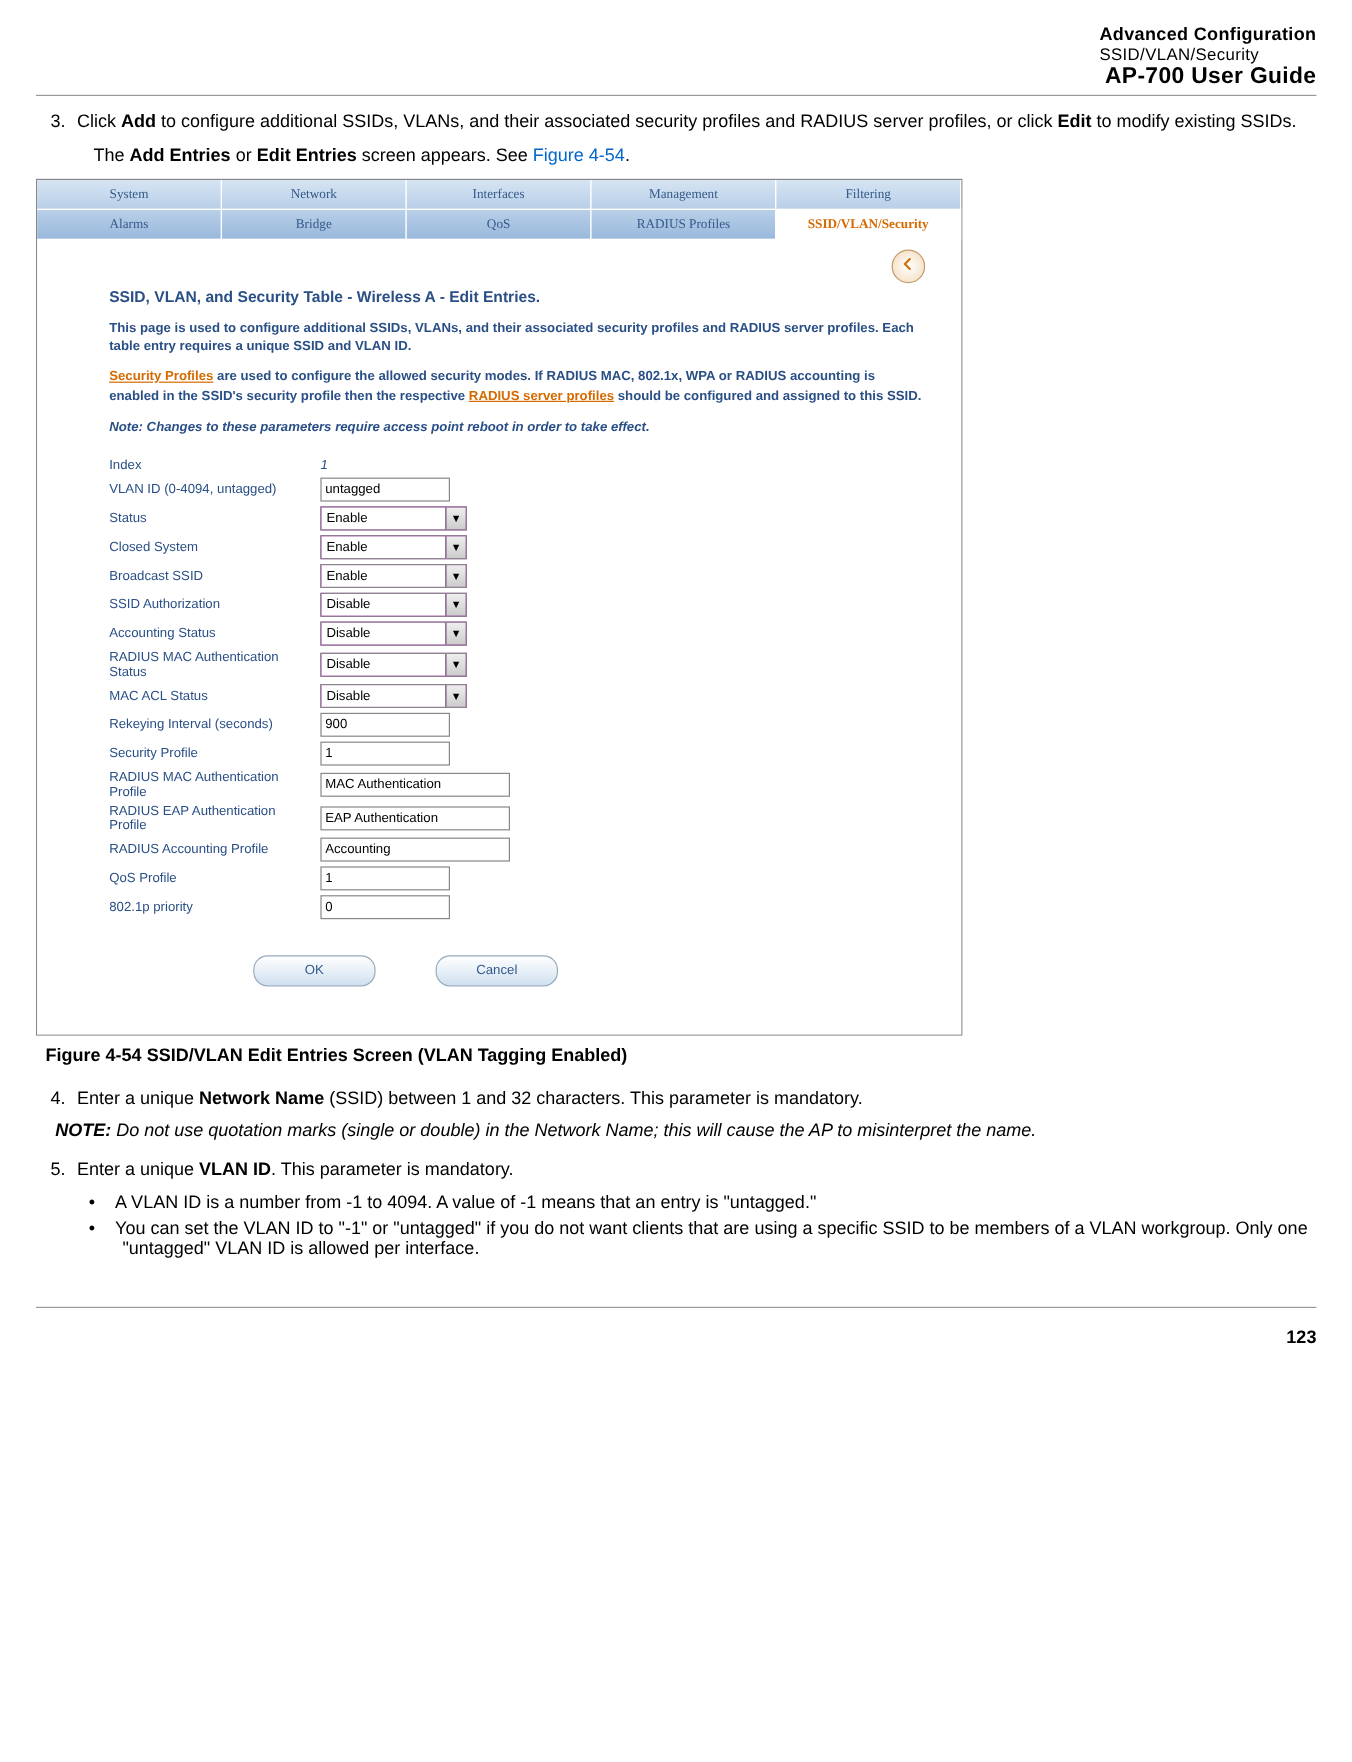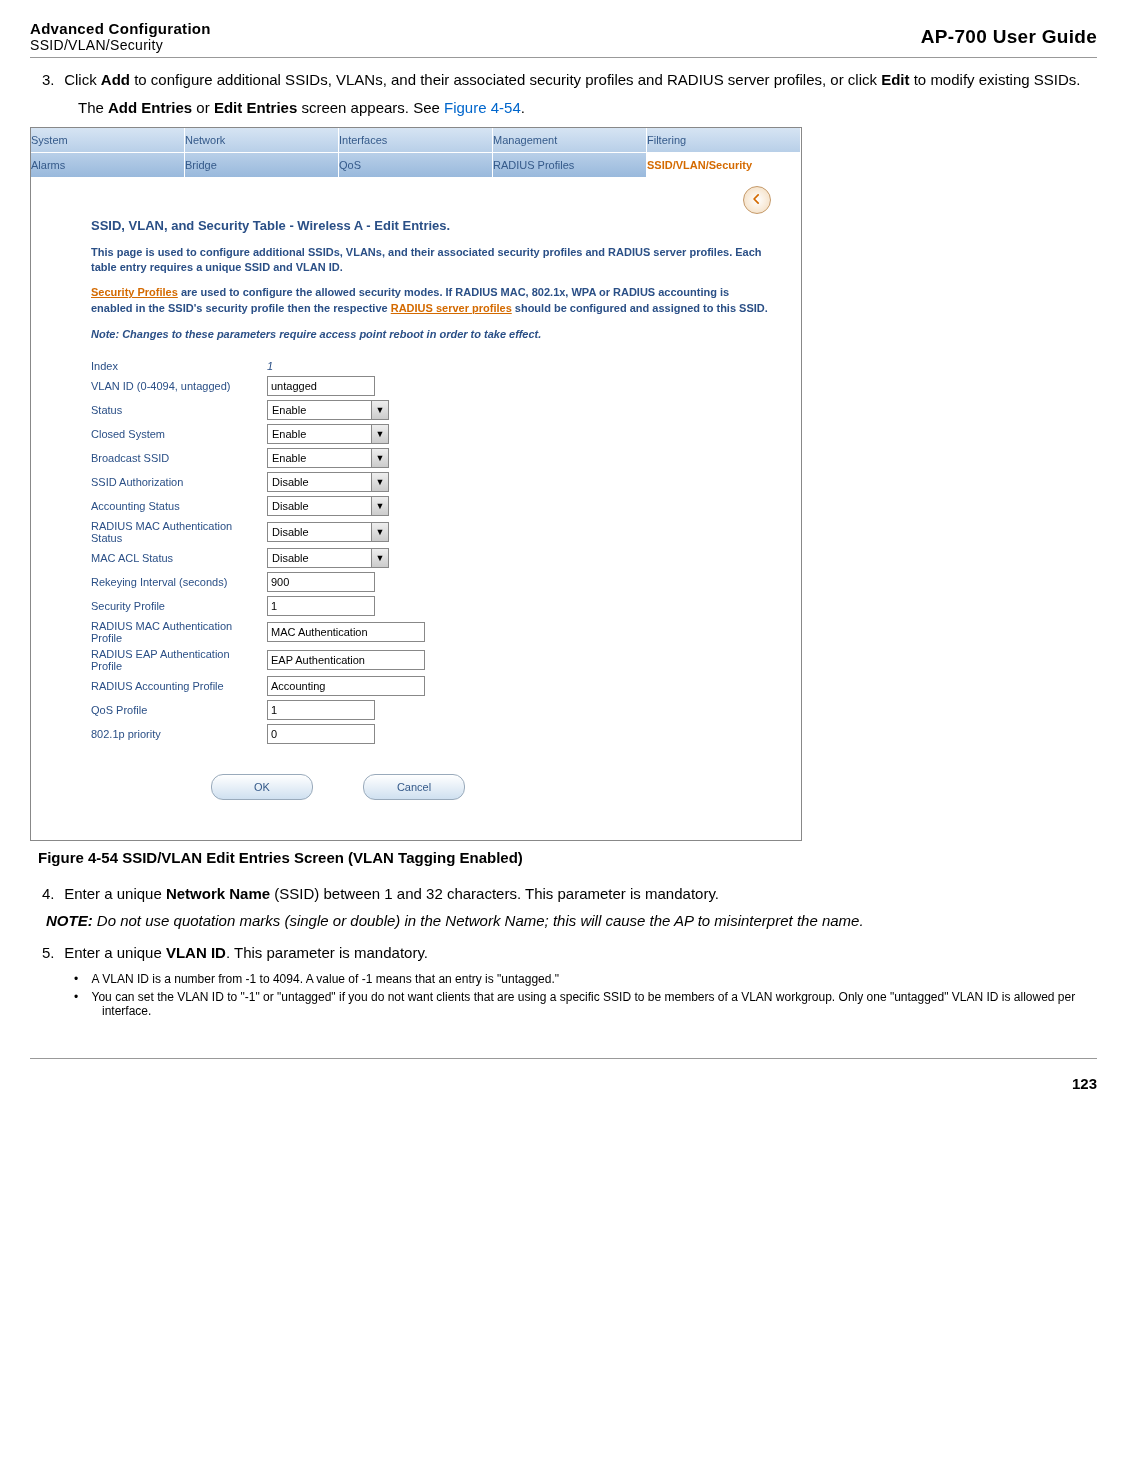--- a/index.html
+++ b/index.html
@@ -6,61 +6,63 @@
       font-family: Arial, Helvetica, sans-serif;
       margin: 0;
       padding: 20px 30px;
       width: 1067px;
       background: white;
       color: #000;
     }
     .header-row {
       display: flex;
       justify-content: space-between;
-      align-items: center;
+      align-items: flex-end;
       border-bottom: 1px solid #999;
       padding-bottom: 4px;
       margin-bottom: 12px;
+      flex-direction: column;
     }
     .header-left {
       font-size: 15px;
       letter-spacing: 0.3px;
     }
     .header-left .title-main { font-weight: bold; }
     .header-left .title-sub { font-size: 14px; }
     .header-right { font-size: 19px; font-weight: bold; letter-spacing: 0.3px; }
     .body-text { font-size: 15px; line-height: 1.35; margin: 8px 0 8px 30px; }
     .body-text .step-num { margin-left: -18px; display: inline-block; width: 18px; }
     .body-text b { font-weight: bold; }
     .link { color: #0066cc; }
     .figure-caption { font-size: 15px; font-weight: bold; margin: 8px 0 18px 8px; }
     .note-line { font-size: 15px; margin: 6px 0 14px 60px; text-indent: -44px; font-style: italic; }
     .note-line .note-label { font-weight: bold; font-style: italic; }
-    .bullet-row { font-size: 12px; margin: 4px 0 4px 72px; text-indent: -28px; }
+    .bullet-row { font-size: 15px; margin: 4px 0 4px 72px; text-indent: -28px; }
     .footer { border-top: 1px solid #999; margin-top: 40px; text-align: right; font-size: 15px; font-weight: bold; padding-top: 16px; }
 
     
     .screenshot {
       border: 1px solid #888;
       width: 770px;
       margin: 6px 0 8px 0;
       background: #fff;
       font-family: Verdana, Arial, sans-serif;
       font-size: 11px;
     }
     .tab-row { display: flex; }
     .tab-row.row1 .tab { background: linear-gradient(#d6e4f3,#b8cfe8); }
     .tab {
       flex: 1;
-      text-align: left;
+      text-align: center;
       padding: 6px 0;
       color: #355a8a;
       border-right: 1px solid #fff;
       border-bottom: 1px solid #fff;
       font-size: 11px;
+      font-family: Liberation Serif, serif;
     }
     .tab-row.row2 .tab { background: linear-gradient(#b8cfe8,#99b9dc); }
     .tab.active { background: #fff !important; color: #d46a00; font-weight: bold; border-bottom: none; }
     .content-area {
       background: #fff;
       padding: 10px 30px 30px 60px;
       position: relative;
     }
     .back-circle {
       position: absolute;

